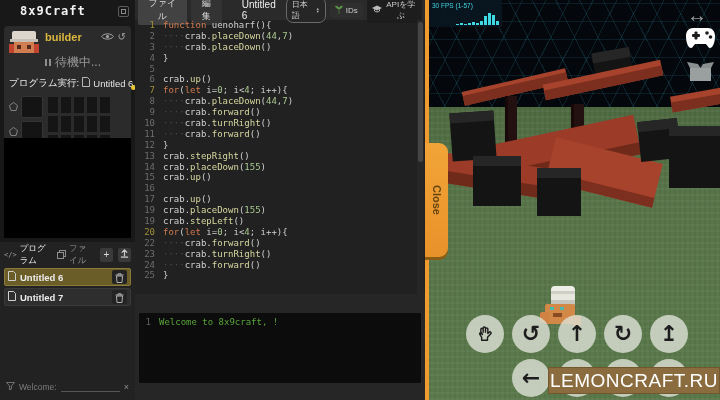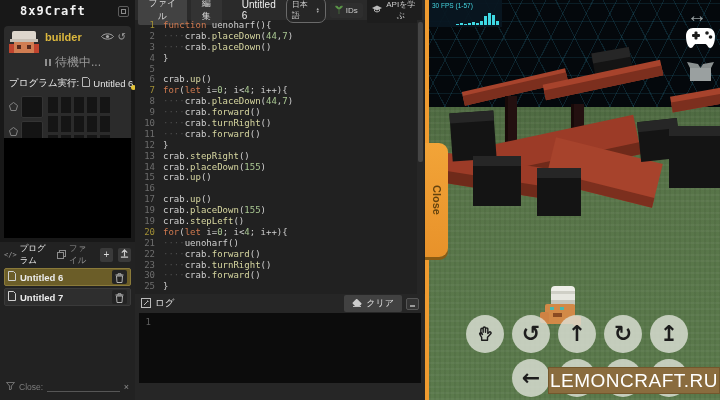--- a/index.html
+++ b/index.html
@@ -275,21 +275,21 @@
             <button class="trash"><svg width="9" height="10" viewBox="0 0 9 10">
                 <path d="M1.5 3h6l-.5 6.5h-5z" fill="none" stroke="#b0b0b0"></path>
                 <path d="M0.5 2h8M3 2V.8h3V2" fill="none" stroke="#b0b0b0"></path>
               </svg></button>
           </div>
         </div>
       <div class="filter-row">
         <span><svg width="9" height="8" viewBox="0 0 10 9">
               <path d="M.5.5h9L6 4.5V8l-2 1V4.5z" fill="none" stroke="#7d7d7d"></path>
             </svg></span>
-        <span>Close:</span>
+        <span>Welcome:</span>
         <span class="filter-line"></span>
         <span class="filter-x">×</span>
       </div>
     </section>
   </aside>
 
   <main class="editor">
     <div class="menubar">
       <button class="mbtn file">ファイル</button>
       <button class="mbtn edit">編集</button>
@@ -333,52 +333,35 @@
           <div class="cl"><span class="g">11</span><span class="t"><span class="ind">····</span>crab.<span class="fn">forward</span>()</span></div>
           <div class="cl"><span class="g">12</span><span class="t">}</span></div>
           <div class="cl"><span class="g">13</span><span class="t">crab.<span class="fn">stepRight</span>()</span></div>
           <div class="cl"><span class="g">14</span><span class="t">crab.<span class="fn">placeDown</span>(<span class="num">155</span>)</span></div>
           <div class="cl"><span class="g">15</span><span class="t">crab.<span class="fn">up</span>()</span></div>
           <div class="cl"><span class="g">16</span></div>
           <div class="cl"><span class="g">17</span><span class="t">crab.<span class="fn">up</span>()</span></div>
           <div class="cl"><span class="g">19</span><span class="t">crab.<span class="fn">placeDown</span>(<span class="num">155</span>)</span></div>
           <div class="cl"><span class="g">19</span><span class="t">crab.<span class="fn">stepLeft</span>()</span></div>
           <div class="cl"><span class="g hot">20</span><span class="t"><span class="kw">for</span>(<span class="kw">let</span> i=<span class="num">0</span>; i&lt;<span class="num">4</span>; i++){</span></div>
-          <div class="cl"><span class="g">21</span><span class="t"><span class="ind">····</span>uenoharf()</span></div>
           <div class="cl"><span class="g">22</span><span class="t"><span class="ind">····</span>crab.<span class="fn">forward</span>()</span></div>
           <div class="cl"><span class="g">23</span><span class="t"><span class="ind">····</span>crab.<span class="fn">turnRight</span>()</span></div>
-          <div class="cl"><span class="g">30</span><span class="t"><span class="ind">····</span>crab.<span class="fn">forward</span>()</span></div>
+          <div class="cl"><span class="g">24</span><span class="t"><span class="ind">····</span>crab.<span class="fn">forward</span>()</span></div>
           <div class="cl"><span class="g">25</span><span class="t">}</span></div>
         </div>
       <div class="vscroll">
           <div class="thumb"></div>
         </div>
     </div>
 
     <div class="log-panel">
-      <div class="log-header">
-        <span><svg width="10" height="10" viewBox="0 0 10 10">
-              <rect x=".5" y=".5" width="9" height="9" fill="none" stroke="#bbb"></rect>
-              <path d="M3 7L7 3M6 3h1v1" stroke="#bbb" fill="none"></path>
-            </svg></span>
-        <span>ログ</span>
-        <button class="clear-btn">
-          <span><svg width="10" height="8" viewBox="0 0 10 8">
-                <path d="M3 7L.8 4.8a1 1 0 010-1.4L4 .2a1 1 0 011.4 0L9.2 4a1 1 0 010 1.4L7.6 7z" fill="#ccc"></path>
-                <path d="M1 7.6h8" stroke="#ccc"></path>
-              </svg></span>
-          <span>クリア</span>
-        </button>
-        <button class="log-min">
-            <i></i>
-          </button>
-      </div>
       <div class="log-body" id="logBody">
           <div class="ll">
             <span class="n">1</span>
+            <span class="m">Welcome to 8x9craft, !</span>
           </div>
         </div>
     </div>
   </main>
 
   <div class="game">
     <div class="ground"></div>
 
     <div class="blk red" style="left:33px;top:80px;width:106px;height:14px;transform:rotate(-13deg);"></div>
     <div class="blk stem" style="left:76px;top:96px;width:12px;height:56px;"></div>

